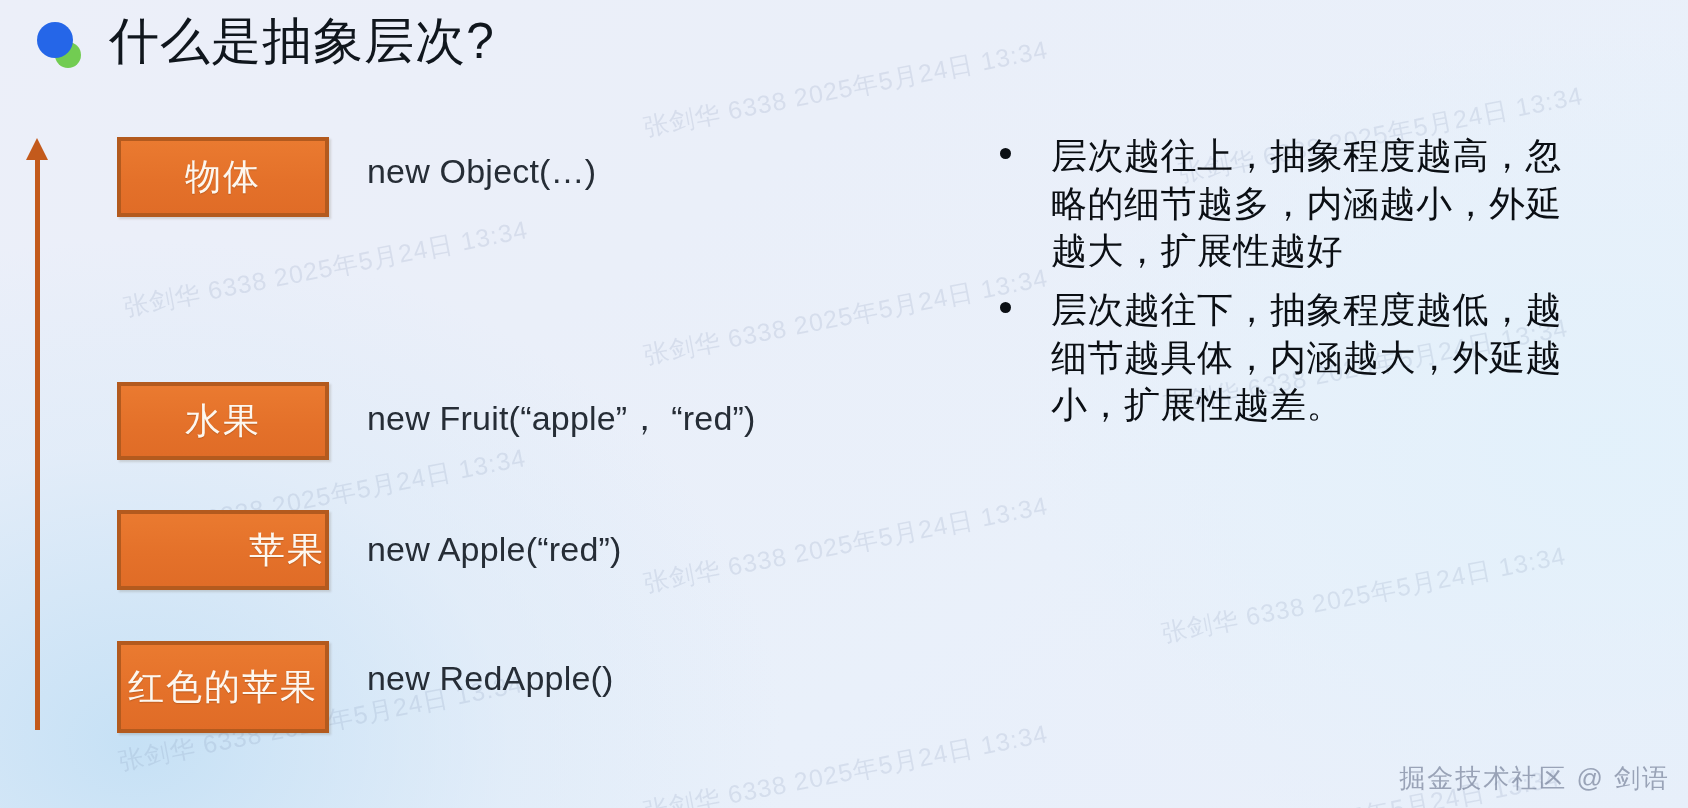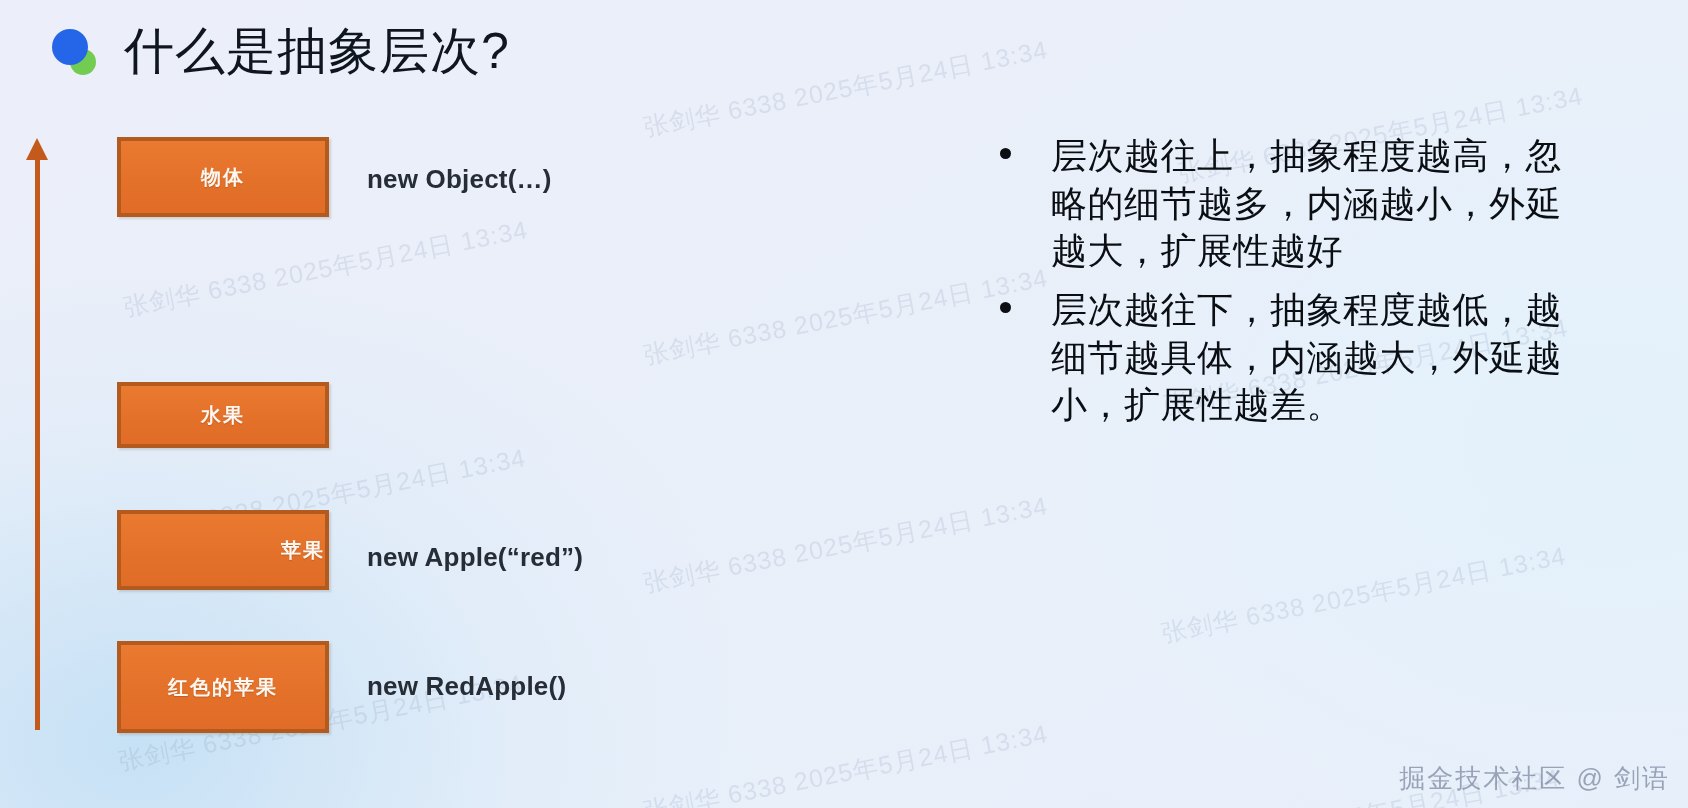--- a/index.html
+++ b/index.html
@@ -36,25 +36,25 @@
     color: rgba(120, 135, 170, 0.17);
     font-size: 25px;
     letter-spacing: 1px;
     transform: rotate(-11deg);
     font-family: "Liberation Sans", "DejaVu Sans", sans-serif;
   }
 
   
   #title-row {
     position: absolute;
-    left: 48px;
+    left: 33px;
     top: 16px;
     height: 70px;
     display: flex;
-    align-items: center;
+    align-items: flex-start;
   }
   .logo-mark {
     position: relative;
     width: 58px;
     height: 56px;
     flex: none;
   }
   .logo-mark .dot-green {
     position: absolute;
     left: 22px;
@@ -118,36 +118,35 @@
     box-sizing: border-box;
     background: linear-gradient(180deg, #ea7a30 0%, #e4712a 55%, #e06c27 100%);
     border: 4px solid #b35a1e;
     display: flex;
     align-items: center;
     justify-content: center;
     box-shadow: 2px 2px 2px rgba(90, 70, 50, 0.18);
   }
   .level-box .box-label {
     color: #fdf7ef;
-    font-size: 20px;
-    font-weight: 700;
+    font-size: 36px;
+    font-weight: 400;
     letter-spacing: 2px;
     text-shadow: 0 1px 1px rgba(120, 60, 20, 0.35);
   }
 
   
   .code-line {
     position: absolute;
     left: 367px;
     color: #262d36;
-    font-size: 26px;
-    font-weight: 700;
+    font-size: 34px;
+    font-weight: 400;
     white-space: nowrap;
     letter-spacing: 0.2px;
-    margin-top: 12px;
   }
 
   
   .bullet-item {
     position: absolute;
     display: flex;
     align-items: flex-start;
   }
   .bullet-dot {
     flex: none;
@@ -206,31 +205,32 @@
   </div>
 
   <div id="arrow">
     <div class="head"></div>
     <div class="shaft"></div>
   </div>
 
   <div class="level-box" style="top:137px; height:80px;">
     <span class="box-label">物体</span>
   </div>
-  <div class="level-box" style="top:382px; height:66px;">
+  <div class="level-box" style="top:382px; height:78px;">
     <span class="box-label">水果</span>
   </div>
   <div class="level-box" style="top:510px; height:80px;justify-content:flex-end;">
     <span class="box-label">苹果</span>
   </div>
   <div class="level-box" style="top:641px; height:92px;">
     <span class="box-label">红色的苹果</span>
   </div>
 
   <div class="code-line" style="top:152px;">new Object(…)</div>
+  <div class="code-line" style="top:396px;">new Fruit(“apple”， “red”)</div>
   <div class="code-line" style="top:530px;">new Apple(“red”)</div>
   <div class="code-line" style="top:659px;">new RedApple()</div>
 
   <div class="bullet-item" style="left:1000px; top:132px; width:570px;">
     <span class="bullet-dot"></span>
     <span class="bullet-text">层次越往上，抽象程度越高，忽略的细节越多，内涵越小，外延越大，扩展性越好</span>
   </div>
   <div class="bullet-item" style="left:1000px; top:286px; width:570px;">
     <span class="bullet-dot"></span>
     <span class="bullet-text">层次越往下，抽象程度越低，越细节越具体，内涵越大，外延越小，扩展性越差。</span>

